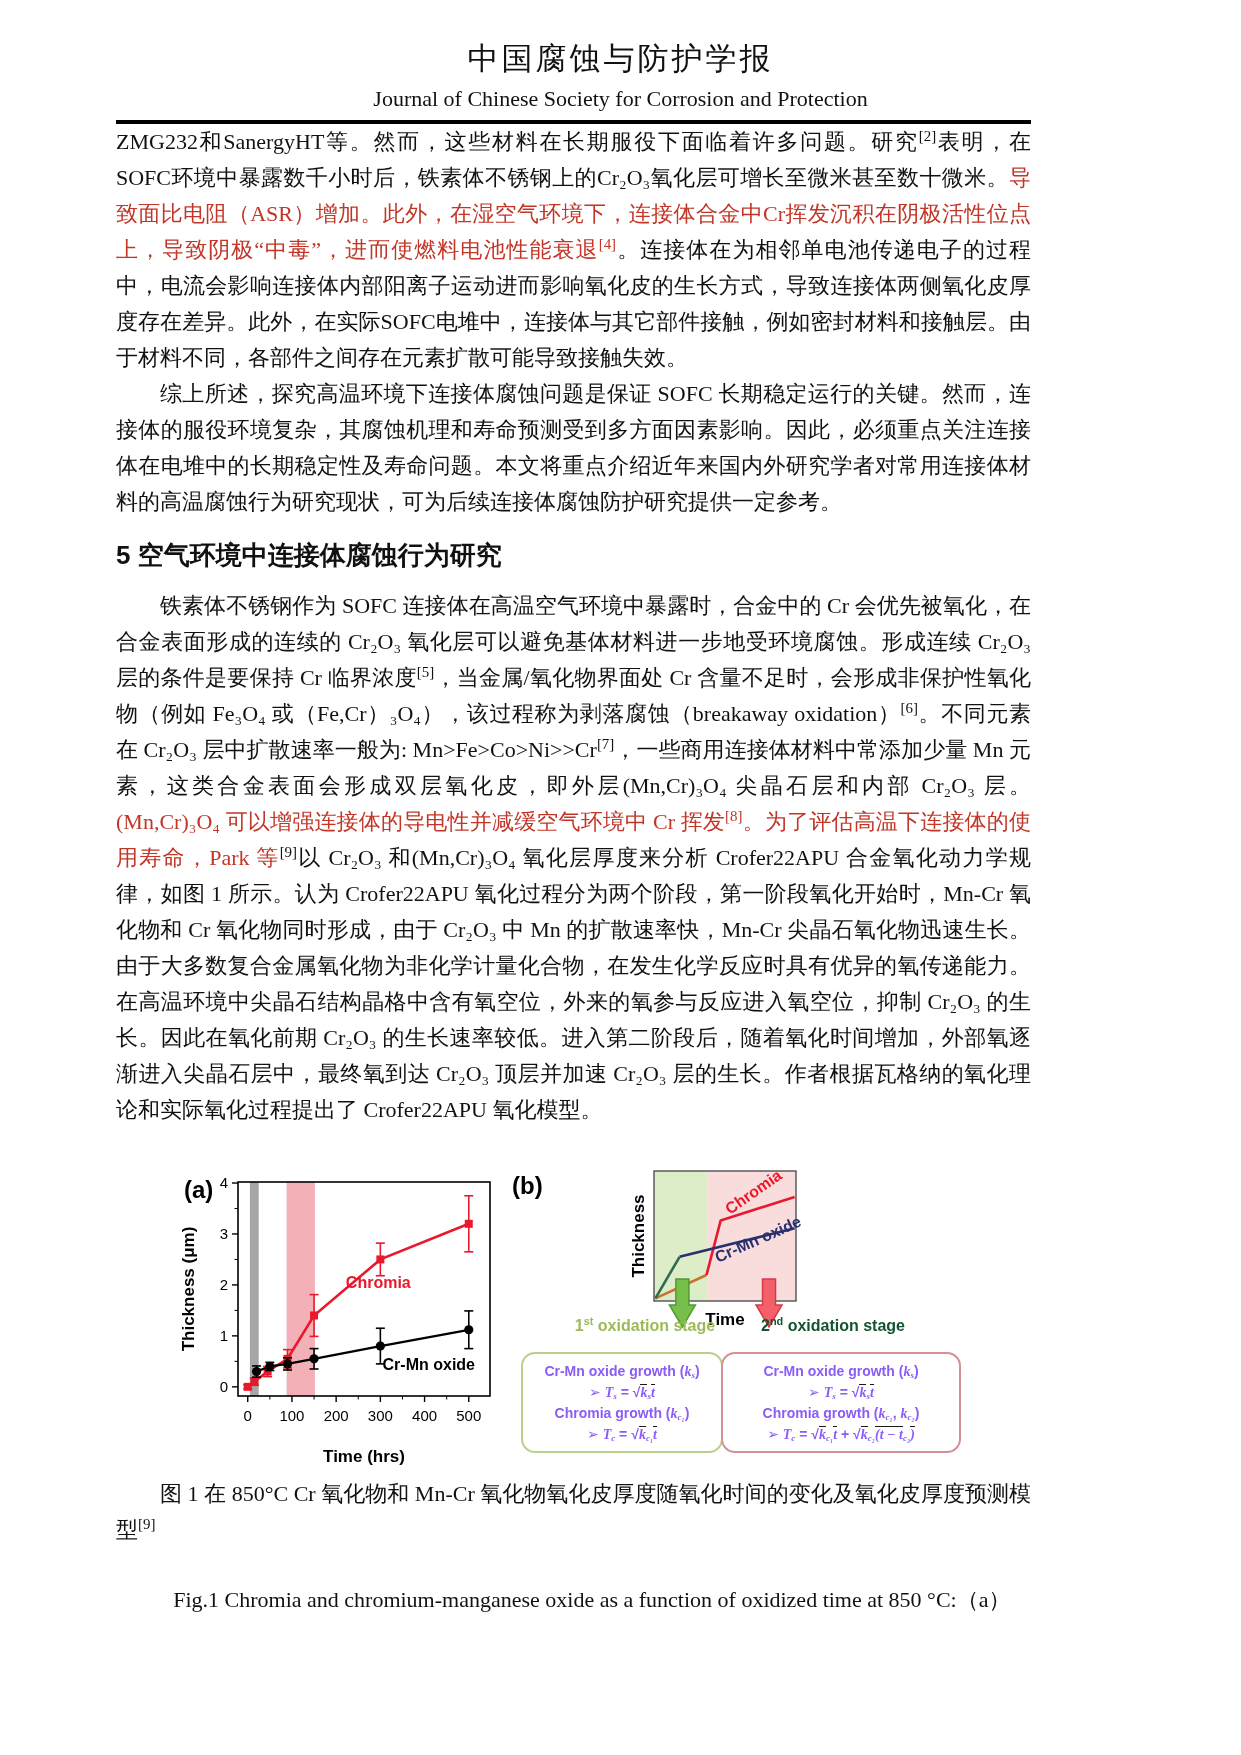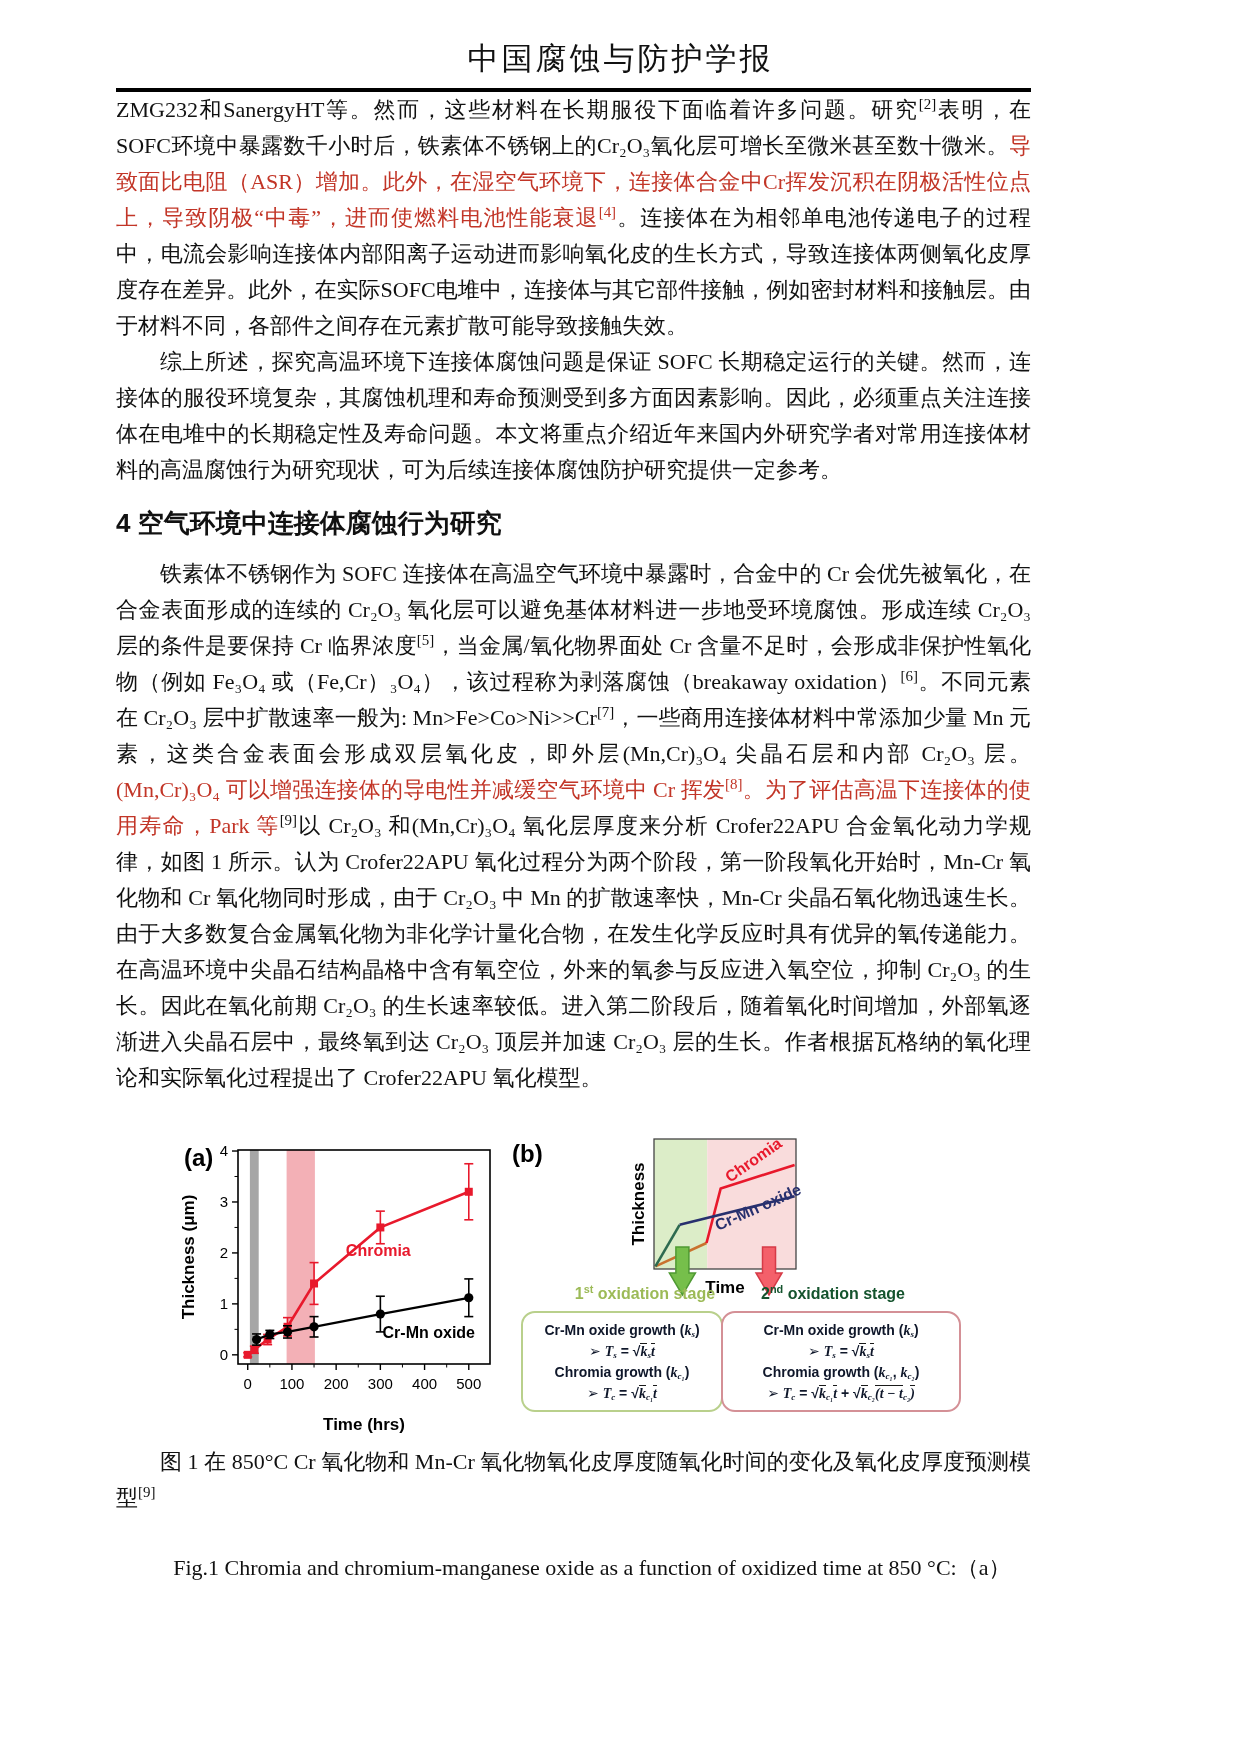--- a/index.html
+++ b/index.html
@@ -31,46 +31,47 @@
   .axlab{font:17px "Liberation Sans","DejaVu Sans",sans-serif;font-weight:bold;fill:#000;}
   .ptag{font:bold 24px "Liberation Sans","DejaVu Sans",sans-serif;fill:#000;}
   .slab{font:bold 16px "Liberation Sans","DejaVu Sans",sans-serif;}
   .stage-label{
     position:absolute;top:151px;text-align:center;
     font:bold 16px "Liberation Sans","DejaVu Sans",sans-serif;
   }
   .stage1{left:413px;width:232px;color:#9cba57;}
   .stage2{left:602px;width:230px;color:#14532d;}
   .eq-box{
-    position:absolute;top:177px;background:#fff;border-radius:14px;
+    position:absolute;top:186px;background:#fff;border-radius:14px;
     padding:7px 3px 6px 3px;text-align:center;
     font-family:"Liberation Sans","DejaVu Sans",sans-serif;
-    font-weight:bold;font-size:14px;line-height:21px;color:#0f172a;
+    font-weight:bold;font-size:14px;line-height:21px;color:#8b5cf6;
   }
   .box1{left:405px;width:192px;border:2px solid #b9d08c;}
   .box2{left:605px;width:230px;border:2px solid #d49096;}
   .eq-box .it{font-family:"Liberation Serif","DejaVu Serif",serif;}
   p.caption-cn{margin:14px 0 0 0;font-size:22px;line-height:36px;text-align:justify;text-indent:2em;}
   p.caption-en{margin:34px 0 0 0;font-size:22px;line-height:36px;text-indent:2.6em;}
 </style>
 </head>
 <body>
 
 <div class="page">
   <div class="header">
     <div class="title-cn">中国腐蚀与防护学报</div>
+    <div class="title-en">Journal of Chinese Society for Corrosion and Protection</div>
   </div>
 
   <div class="content">
     <div class="rule"></div>
 
     <p class="body"><span>ZMG232和SanergyHT等。然而，这些材料在长期服役下面临着许多问题。研究</span><span class="sup">[2]</span><span>表明，在SOFC环境中暴露数千小时后，铁素体不锈钢上的Cr₂O₃氧化层可增长至微米甚至数十微米。</span><span class="red">导致面比电阻（ASR）增加。此外，在湿空气环境下，连接体合金中Cr挥发沉积在阴极活性位点上，导致阴极“中毒”，进而使燃料电池性能衰退</span><span class="red sup">[4]</span><span>。连接体在为相邻单电池传递电子的过程中，电流会影响连接体内部阳离子运动进而影响氧化皮的生长方式，导致连接体两侧氧化皮厚度存在差异。此外，在实际SOFC电堆中，连接体与其它部件接触，例如密封材料和接触层。由于材料不同，各部件之间存在元素扩散可能导致接触失效。</span></p>
     <p class="body ind"><span>综上所述，探究高温环境下连接体腐蚀问题是保证 SOFC 长期稳定运行的关键。然而，连接体的服役环境复杂，其腐蚀机理和寿命预测受到多方面因素影响。因此，必须重点关注连接体在电堆中的长期稳定性及寿命问题。本文将重点介绍近年来国内外研究学者对常用连接体材料的高温腐蚀行为研究现状，可为后续连接体腐蚀防护研究提供一定参考。</span></p>
 
-    <h2 class="heading">4 空气环境中连接体腐蚀行为研究</h2>
+    <h2 class="heading">5 空气环境中连接体腐蚀行为研究</h2>
 
     <p class="body ind"><span>铁素体不锈钢作为 SOFC 连接体在高温空气环境中暴露时，合金中的 Cr 会优先被氧化，在合金表面形成的连续的 Cr₂O₃ 氧化层可以避免基体材料进一步地受环境腐蚀。形成连续 Cr₂O₃ 层的条件是要保持 Cr 临界浓度</span><span class="sup">[5]</span><span>，当金属/氧化物界面处 Cr 含量不足时，会形成非保护性氧化物（例如 Fe₃O₄ 或（Fe,Cr）₃O₄），该过程称为剥落腐蚀（breakaway oxidation）</span><span class="sup">[6]</span><span>。不同元素在 Cr₂O₃ 层中扩散速率一般为: Mn&gt;Fe&gt;Co&gt;Ni&gt;&gt;Cr</span><span class="sup">[7]</span><span>，一些商用连接体材料中常添加少量 Mn 元素，这类合金表面会形成双层氧化皮，即外层(Mn,Cr)₃O₄ 尖晶石层和内部 Cr₂O₃ 层。</span><span class="red">(Mn,Cr)₃O₄ 可以增强连接体的导电性并减缓空气环境中 Cr 挥发</span><span class="red sup">[8]</span><span class="red">。为了评估高温下连接体的使用寿命，Park 等</span><span class="sup">[9]</span><span>以 Cr₂O₃ 和(Mn,Cr)₃O₄ 氧化层厚度来分析 Crofer22APU 合金氧化动力学规律，如图 1 所示。认为 Crofer22APU 氧化过程分为两个阶段，第一阶段氧化开始时，Mn-Cr 氧化物和 Cr 氧化物同时形成，由于 Cr₂O₃ 中 Mn 的扩散速率快，Mn-Cr 尖晶石氧化物迅速生长。由于大多数复合金属氧化物为非化学计量化合物，在发生化学反应时具有优异的氧传递能力。在高温环境中尖晶石结构晶格中含有氧空位，外来的氧参与反应进入氧空位，抑制 Cr₂O₃ 的生长。因此在氧化前期 Cr₂O₃ 的生长速率较低。进入第二阶段后，随着氧化时间增加，外部氧逐渐进入尖晶石层中，最终氧到达 Cr₂O₃ 顶层并加速 Cr₂O₃ 层的生长。作者根据瓦格纳的氧化理论和实际氧化过程提出了 Crofer22APU 氧化模型。</span></p>
 
     <div class="figure">
       <svg id="panelA" width="332" height="302" viewBox="0 0 332 302">
           <rect x="77.9" y="14" width="8.8" height="214" fill="#a6a6a6"></rect>
           <rect x="114.6" y="14" width="28.3" height="214" fill="#f3b0b6"></rect>
           <rect x="66" y="14" width="252" height="214" fill="none" stroke="#000" stroke-width="1.6"></rect>
           <line x1="75.72631578947369" y1="228" x2="75.72631578947369" y2="234" stroke="#000" stroke-width="1.4"></line>
           <text class="tick" x="75.72631578947369" y="253" text-anchor="middle">0</text>

